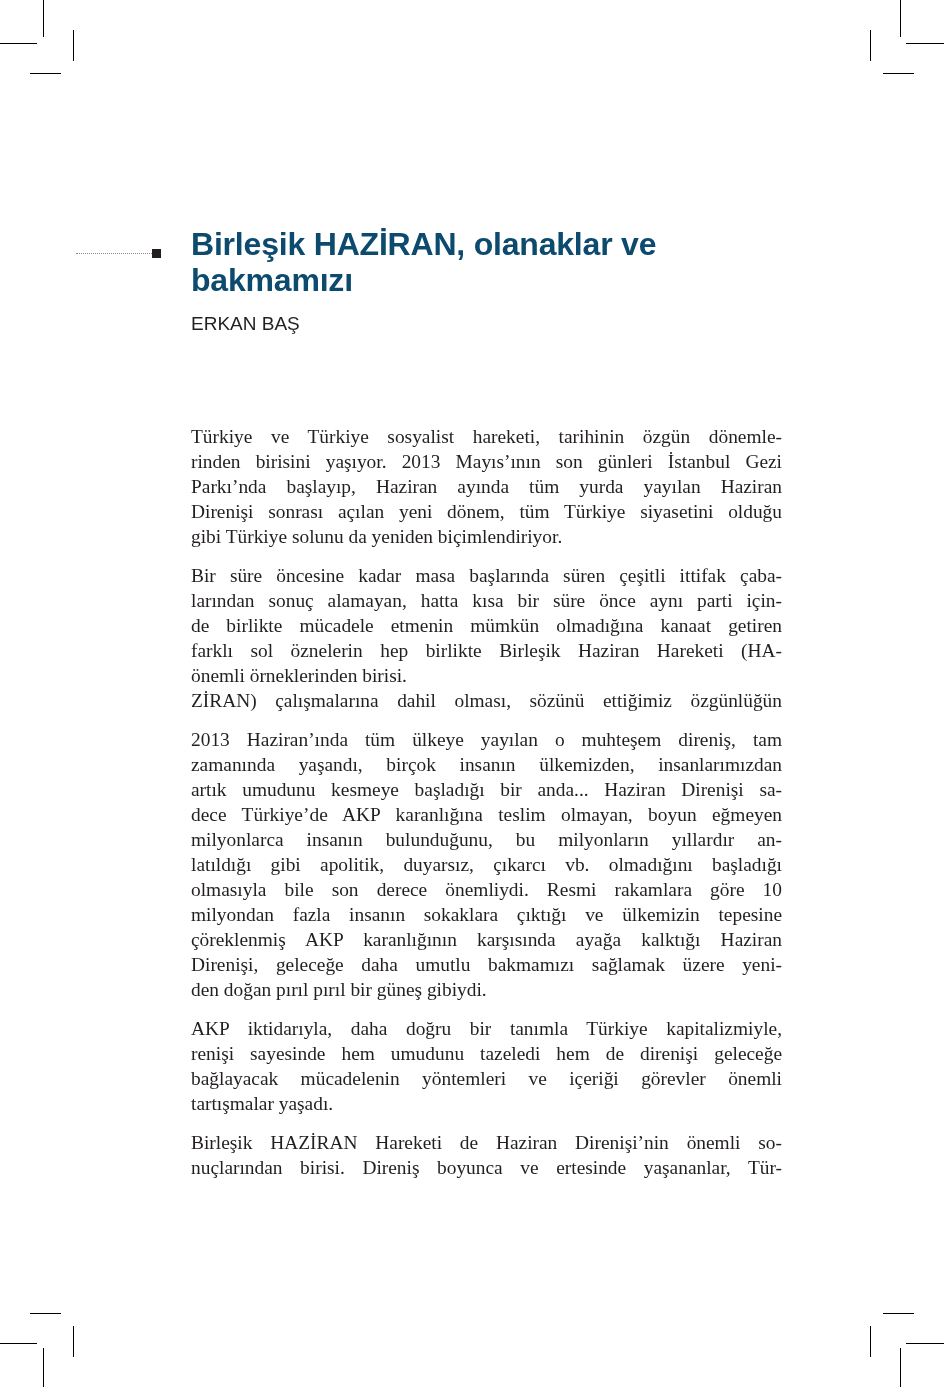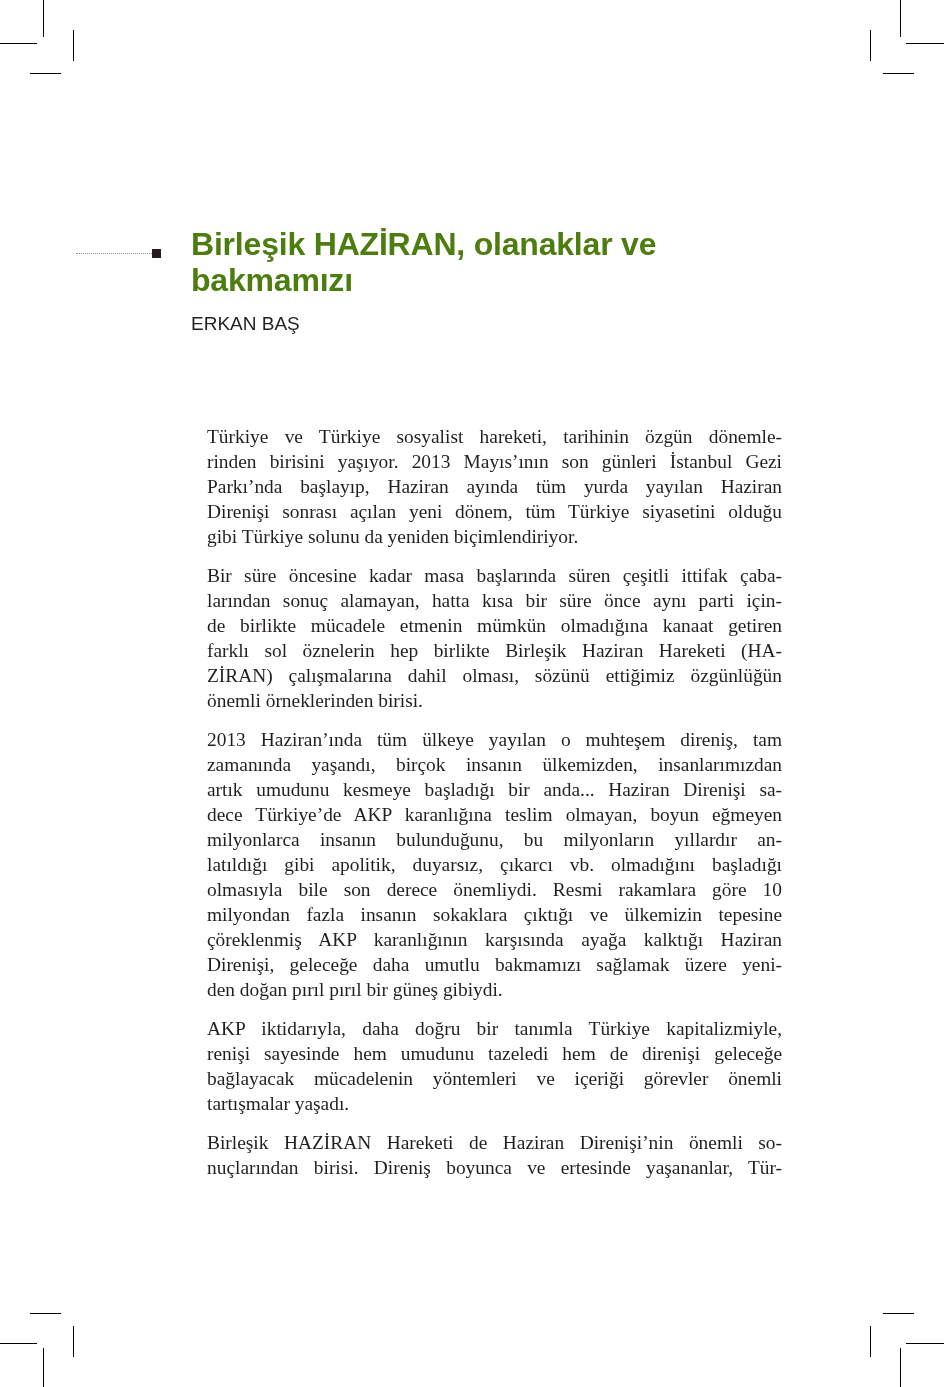--- a/index.html
+++ b/index.html
@@ -40,21 +40,21 @@
     .title {
       position: absolute;
       left: 191px;
       top: 226px;
       width: 560px;
       margin: 0;
       font-family: "Liberation Sans", sans-serif;
       font-weight: bold;
       font-size: 32px;
       line-height: 36px;
-      color: #4d7c0f;
+      color: #0c4a6e;
       letter-spacing: -0.2px;
     }
     .title span { display: block; }
     .author {
       position: absolute;
       left: 191px;
       top: 312px;
       margin: 0;
       font-family: "Liberation Sans", sans-serif;
       font-size: 19px;
@@ -66,21 +66,21 @@
       position: absolute;
       left: 191px;
       top: 424px;
       width: 591px;
       font-family: "Liberation Serif", serif;
       font-size: 19.4px;
       line-height: 25px;
       color: #231f20;
     }
     .para {
-      margin: 0 0 14px 16px;
+      margin: 0 0 14px 0;
     }
     .line {
       display: block;
       text-align: justify;
       text-align-last: justify;
       white-space: nowrap;
       height: 25px;
     }
     .line.last {
       text-align-last: left;
@@ -124,22 +124,22 @@
     <span class="line">rinden birisini yaşıyor. 2013 Mayıs’ının son günleri İstanbul Gezi</span>
     <span class="line">Parkı’nda başlayıp, Haziran ayında tüm yurda yayılan Haziran</span>
     <span class="line">Direnişi sonrası açılan yeni dönem, tüm Türkiye siyasetini olduğu</span>
     <span class="line last">gibi Türkiye solunu da yeniden biçimlendiriyor.</span>
   </p>
   <p class="para">
     <span class="line">Bir süre öncesine kadar masa başlarında süren çeşitli ittifak çaba-</span>
     <span class="line">larından sonuç alamayan, hatta kısa bir süre önce aynı parti için-</span>
     <span class="line">de birlikte mücadele etmenin mümkün olmadığına kanaat getiren</span>
     <span class="line">farklı sol öznelerin hep birlikte Birleşik Haziran Hareketi (HA-</span>
+    <span class="line last">önemli örneklerinden birisi.</span>
     <span class="line">ZİRAN) çalışmalarına dahil olması, sözünü ettiğimiz özgünlüğün</span>
-    <span class="line last">önemli örneklerinden birisi.</span>
   </p>
   <p class="para">
     <span class="line">2013 Haziran’ında tüm ülkeye yayılan o muhteşem direniş, tam</span>
     <span class="line">zamanında yaşandı, birçok insanın ülkemizden, insanlarımızdan</span>
     <span class="line">artık umudunu kesmeye başladığı bir anda... Haziran Direnişi sa-</span>
     <span class="line">dece Türkiye’de AKP karanlığına teslim olmayan, boyun eğmeyen</span>
     <span class="line">milyonlarca insanın bulunduğunu, bu milyonların yıllardır an-</span>
     <span class="line">latıldığı gibi apolitik, duyarsız, çıkarcı vb. olmadığını başladığı</span>
     <span class="line">olmasıyla bile son derece önemliydi. Resmi rakamlara göre 10</span>
     <span class="line">milyondan fazla insanın sokaklara çıktığı ve ülkemizin tepesine</span>

